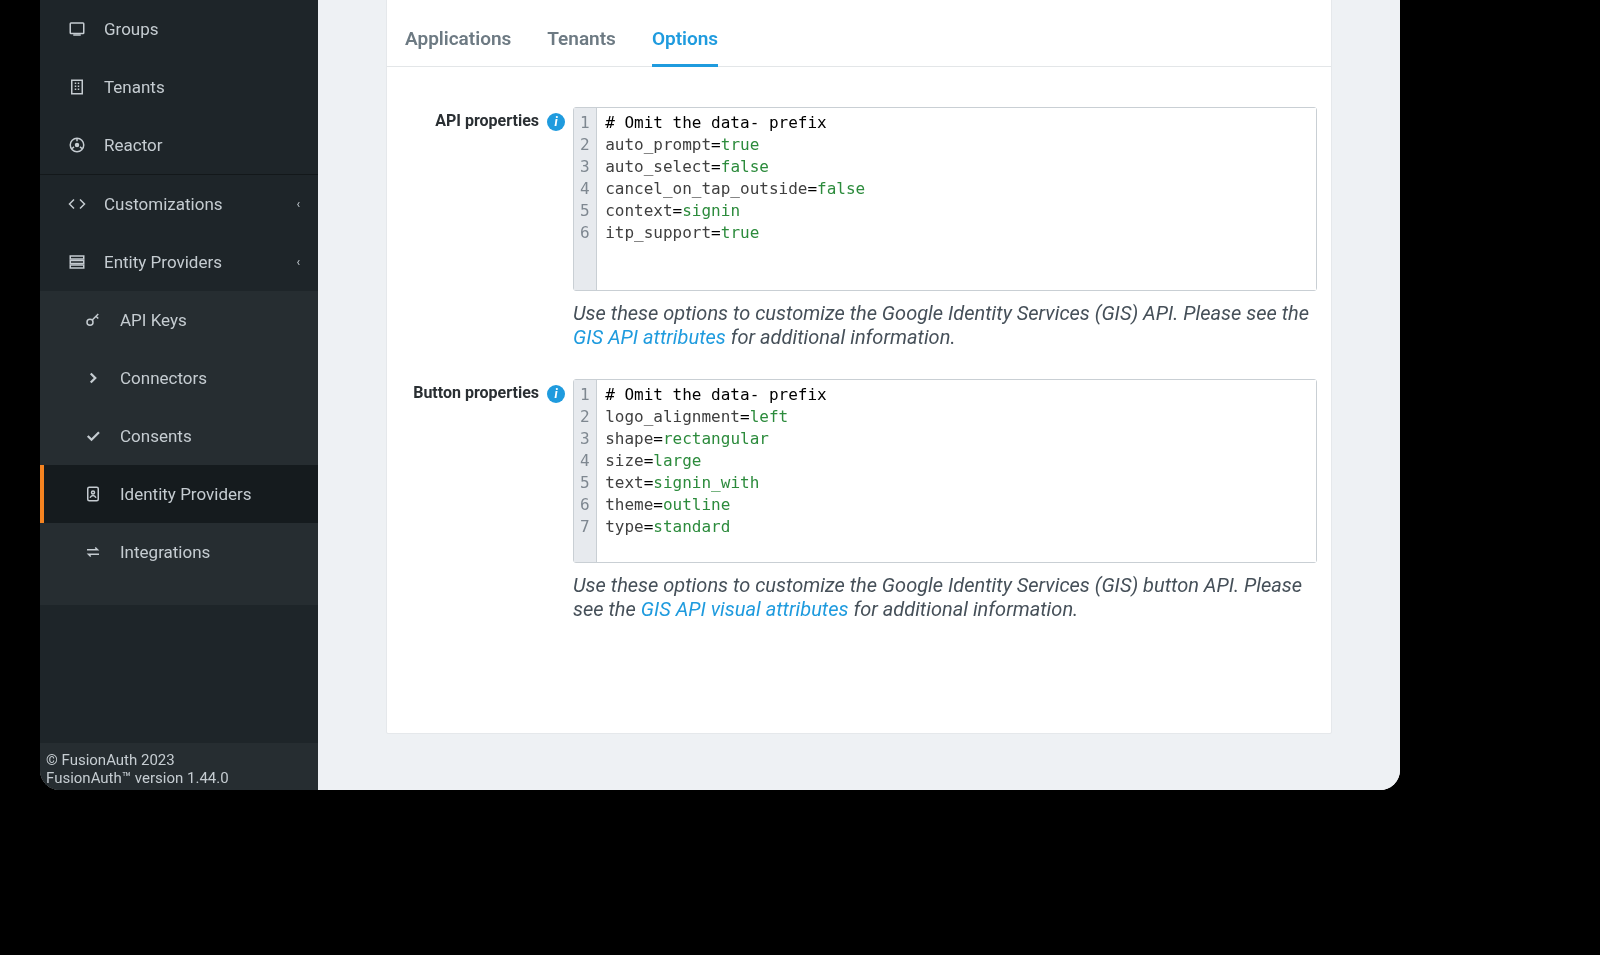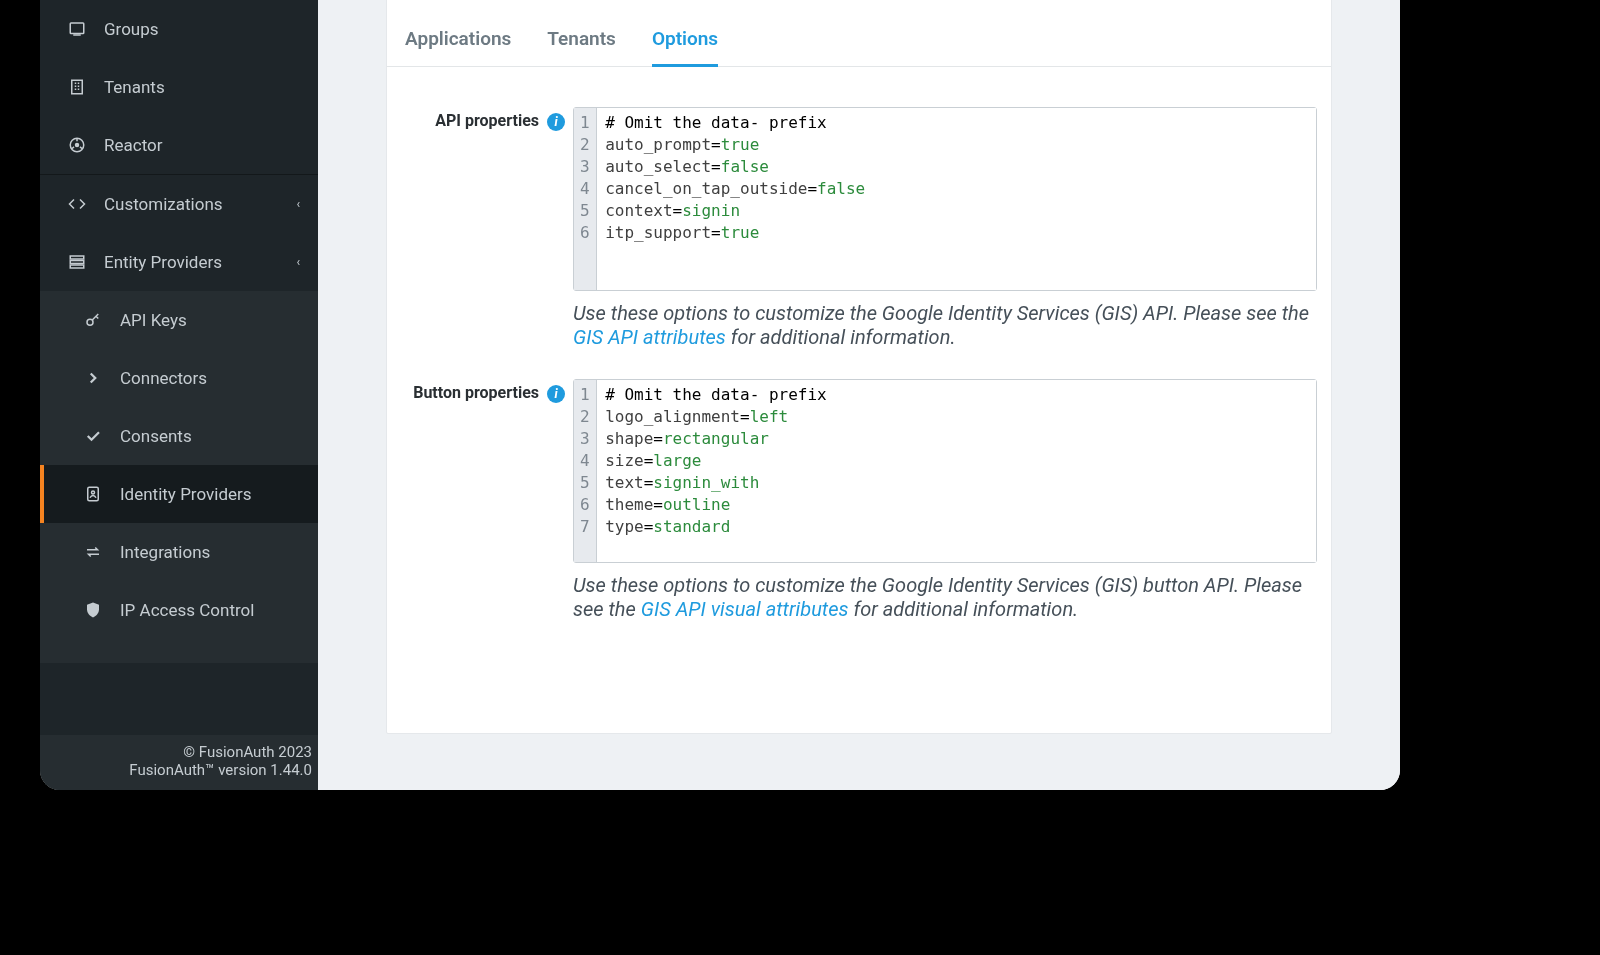--- a/index.html
+++ b/index.html
@@ -72,22 +72,22 @@
 .nav-item .caret {
   margin-left: auto;
   font-size: 12px;
 }
 .sub-section {
   background: #262d31;
 }
 .divider-dark { border-top: 1px solid rgba(0,0,0,0.35); }
 .footer {
   background: #262d31;
-  text-align: right;
-  padding: 8px 6px 11px;
+  text-align: left;
+  padding: 8px 6px 3px;
   font-size: 15px;
   color: #c5ccd1;
 }
 .main {
   position: absolute;
   left: 278px;
   top: 0;
   right: 0;
   bottom: 0;
   background: #eef1f4;
@@ -294,28 +294,20 @@
           </span>
           <span>Identity Providers</span>
         </div>
         <div class="nav-item sub">
           <span class="icon">
             <svg width="18" height="18" viewBox="0 0 24 24" fill="none" stroke="#c5ccd1" stroke-width="2">
                 <path d="M4 9h14l-3-3M20 15H6l3 3"></path>
               </svg>
           </span>
           <span>Integrations</span>
-        </div>
-        <div class="nav-item sub">
-          <span class="icon">
-            <svg width="18" height="18" viewBox="0 0 24 24" fill="#c5ccd1">
-                <path d="M12 2l8 3v6c0 5-3.5 9-8 11-4.5-2-8-6-8-11V5l8-3z"></path>
-              </svg>
-          </span>
-          <span>IP Access Control</span>
         </div>
         <div class="nav-item sub" style="height:24px"></div>
       </div>
     </div>
 
     <div class="footer">
       <div>© FusionAuth 2023</div>
       <div>FusionAuth™ version 1.44.0</div>
     </div>
   </div>

